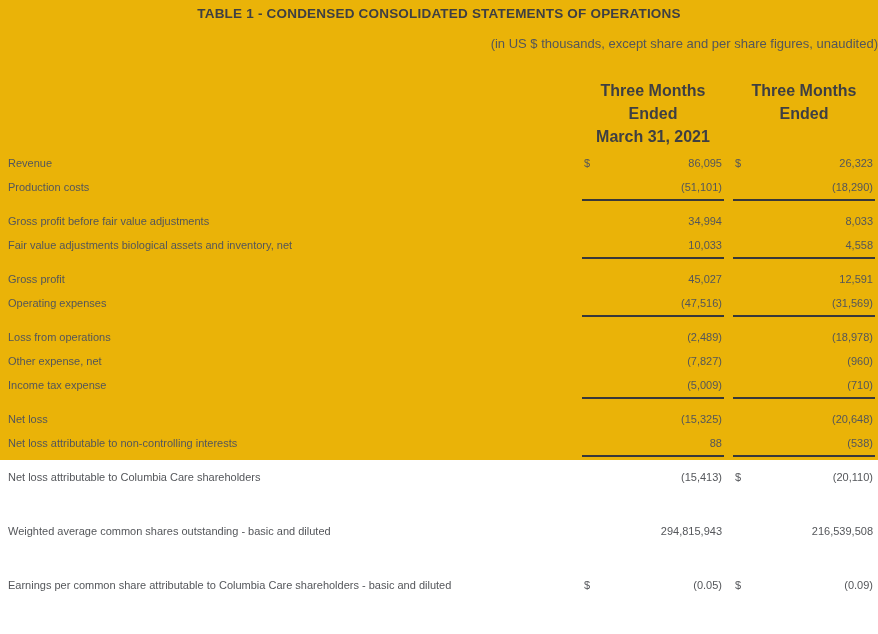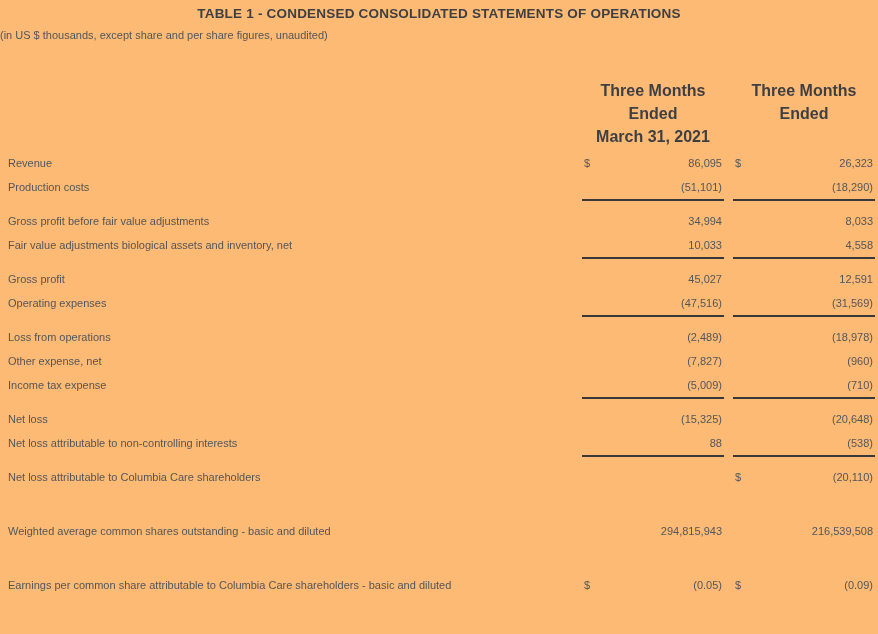--- a/index.html
+++ b/index.html
@@ -10,41 +10,41 @@
   body {
     width: 878px;
     height: 634px;
     overflow: hidden;
     font-family: "Liberation Sans", sans-serif;
     color: #54565a;
   }
   .doc {
     position: relative;
     width: 878px;
-    height: 634px;
-    background: #fdba74;
+    height: 460px;
+    background: #eab308;
   }
   .title {
     position: absolute;
     top: 6px;
     left: 0;
     width: 100%;
     text-align: center;
     font-size: 13.5px;
     font-weight: bold;
     color: #3e3f43;
     letter-spacing: 0.2px;
   }
   .subtitle {
     position: absolute;
-    top: 29px;
+    top: 36px;
     left: 0;
     width: 100%;
-    text-align: left;
-    font-size: 11px;
+    text-align: right;
+    font-size: 13px;
     color: #54565a;
   }
   .colheads {
     position: absolute;
     top: 79px;
     left: 0;
     width: 878px;
   }
   .colhead {
     position: absolute;
@@ -265,20 +265,24 @@
     </div>
     <div class="colgap"></div>
     <div class="amt a2">
       <span class="cur cur2"></span>
       <span class="val val2">(538)</span>
     </div>
   </div>
 
   <div class="row gap-section">
     <div class="label">Net loss attributable to Columbia Care shareholders</div>
+    <div class="amt a1">
+      <span class="cur cur1"></span>
+      <span class="val val1">(15,413)</span>
+    </div>
     <div class="colgap"></div>
     <div class="amt a2">
       <span class="cur cur2">$</span>
       <span class="val val2">(20,110)</span>
     </div>
   </div>
 
   <div class="row gap-large">
     <div class="label">Weighted average common shares outstanding - basic and diluted</div>
     <div class="amt a1">

